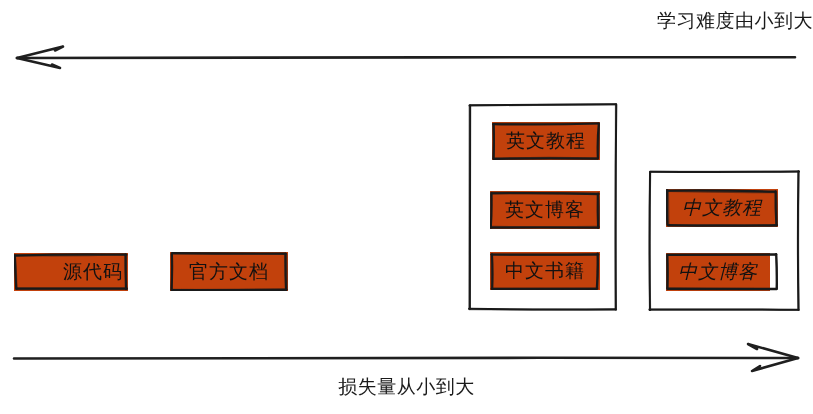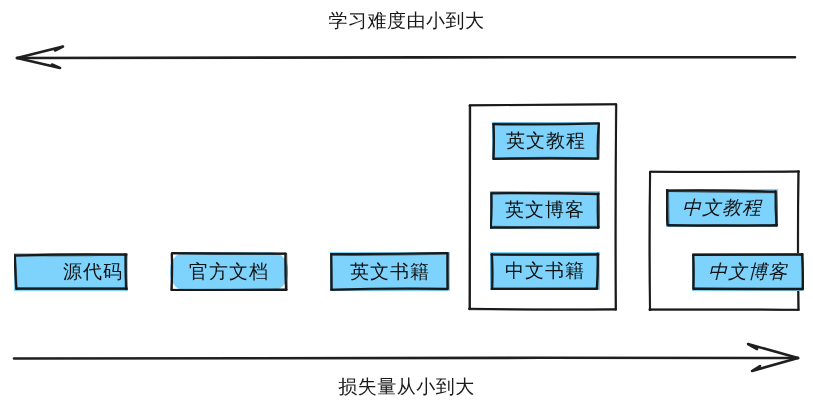--- a/index.html
+++ b/index.html
@@ -21,41 +21,41 @@
     position: absolute;
     font-size: 19px;
     color: #1a1a1a;
     white-space: nowrap;
     letter-spacing: 0.5px;
   }
   #label-top {
     left: 0;
     top: 8px;
     width: 813px;
-    text-align: center;
+    text-align: right;
   }
   #label-bottom {
     left: 0;
     top: 374px;
     width: 813px;
     text-align: center;
   }
   .axis-svg {
     position: absolute;
     left: 0;
     pointer-events: none;
   }
   #axis-top-svg { top: 38px; }
   #axis-bottom-svg { top: 336px; }
 
   
   .node-box {
     position: absolute;
     box-sizing: border-box;
-    background: #7dd3fc;
+    background: #c2410c;
     display: flex;
     align-items: center;
     justify-content: center;
     color: #111111;
     font-size: 19px;
     letter-spacing: 1px;
   }
   .node-box .box-frame {
     position: absolute;
     left: 0; top: 0; right: 0; bottom: 0;
@@ -110,51 +110,36 @@
           <path d="M2.25,36.02 Q1.13,18.35 0.75,2.64" opacity="1"></path>
           <path d="M0.79,2.02 Q56.73,2.95 111.68,1.12" opacity="0.55"></path>
           <path d="M112.12,1.63 Q111.29,18.48 112.62,36.00" opacity="0.55"></path>
           <path d="M113.00,35.66 Q56.31,35.49 3.11,35.58" opacity="0.55"></path>
           <path d="M2.42,35.70 Q2.11,17.82 0.92,2.32" opacity="0.55"></path>
         </g>
       </svg>
     <span class="node-label">源代码</span>
   </div>
 
-  <div class="node-box" style="left: 170px; top: 252px; width: 118px; height: 39px; border-radius: 17px;">
+  <div class="node-box" style="left: 170px; top: 252px; width: 118px; height: 39px;">
     <svg class="box-frame" preserveAspectRatio="none" viewBox="0 0 118 39" width="118" height="39">
         <g fill="none" stroke="#1a1a1a" stroke-width="2.2" stroke-linecap="round" stroke-linejoin="round">
           <path d="M2.21,1.19 Q59.42,1.91 115.66,1.69" opacity="1"></path>
           <path d="M115.38,1.97 Q115.23,20.44 115.99,37.30" opacity="1"></path>
           <path d="M116.51,37.85 Q58.60,38.19 2.16,38.19" opacity="1"></path>
           <path d="M1.59,38.08 Q2.41,18.50 1.89,1.92" opacity="1"></path>
           <path d="M1.91,1.42 Q58.62,0.70 115.36,1.92" opacity="0.55"></path>
           <path d="M116.16,2.09 Q116.72,19.36 116.77,37.42" opacity="0.55"></path>
           <path d="M116.13,37.41 Q60.05,38.63 1.78,37.74" opacity="0.55"></path>
           <path d="M1.48,37.87 Q2.27,20.78 1.77,1.70" opacity="0.55"></path>
         </g>
       </svg>
     <span class="node-label">官方文档</span>
   </div>
 
-  <div class="node-box" style="left: 330px; top: 252px; width: 120px; height: 39px;">
-    <svg class="box-frame" preserveAspectRatio="none" viewBox="0 0 120 39" width="120" height="39">
-        <g fill="none" stroke="#1a1a1a" stroke-width="2.2" stroke-linecap="round" stroke-linejoin="round">
-          <path d="M1.07,2.06 Q58.15,2.38 117.41,1.00" opacity="1"></path>
-          <path d="M117.60,1.71 Q117.36,19.24 117.69,36.76" opacity="1"></path>
-          <path d="M117.53,36.83 Q59.85,35.87 1.42,37.74" opacity="1"></path>
-          <path d="M1.62,36.91 Q1.58,20.69 1.29,2.01" opacity="1"></path>
-          <path d="M0.93,2.73 Q59.90,3.05 117.27,1.67" opacity="0.55"></path>
-          <path d="M117.36,0.93 Q117.33,20.16 117.46,35.98" opacity="0.55"></path>
-          <path d="M117.18,37.05 Q58.90,36.56 1.08,37.96" opacity="0.55"></path>
-          <path d="M1.22,37.49 Q1.02,20.54 0.89,2.59" opacity="0.55"></path>
-        </g>
-      </svg>
-    <span class="node-label">英文书籍</span>
-  </div>
 
   <div class="group-box" style="left: 468px; top: 103px; width: 150px; height: 208px;">
     <svg class="box-frame" preserveAspectRatio="none" viewBox="0 0 150 208" width="150" height="208">
         <g fill="none" stroke="#1a1a1a" stroke-width="2" stroke-linecap="round" stroke-linejoin="round">
           <path d="M1.77,2.23 Q75.58,1.94 148.04,1.13" opacity="1"></path>
           <path d="M148.29,1.44 Q147.07,103.53 147.92,206.58" opacity="1"></path>
           <path d="M147.21,206.24 Q73.38,207.02 1.03,205.80" opacity="1"></path>
           <path d="M1.89,206.09 Q2.30,104.28 2.17,2.49" opacity="1"></path>
           <path d="M1.24,2.42 Q75.95,1.99 147.50,1.32" opacity="0.55"></path>
           <path d="M147.87,1.29 Q147.62,104.25 147.51,206.43" opacity="0.55"></path>
@@ -230,21 +215,21 @@
             <path d="M110.87,36.17 Q57.33,37.27 2.42,36.12" opacity="1"></path>
             <path d="M1.39,35.73 Q0.47,19.62 0.99,1.13" opacity="1"></path>
             <path d="M1.17,2.02 Q55.02,3.38 109.22,3.03" opacity="0.55"></path>
             <path d="M109.99,2.64 Q111.17,18.86 110.79,36.29" opacity="0.55"></path>
             <path d="M110.22,36.80 Q55.96,35.62 1.77,36.74" opacity="0.55"></path>
             <path d="M2.34,36.09 Q2.27,19.89 1.94,1.49" opacity="0.55"></path>
           </g>
         </svg>
       <span class="node-label">中文教程</span>
     </div>
-    <div class="node-box" style="left: 18px; top: 83px; width: 112px; height: 38px; margin-left: 26px;">
+    <div class="node-box" style="left: 18px; top: 83px; width: 104px; height: 38px;">
       <svg class="box-frame" preserveAspectRatio="none" viewBox="0 0 112 38" width="112" height="38">
           <g fill="none" stroke="#1a1a1a" stroke-width="2.2" stroke-linecap="round" stroke-linejoin="round">
             <path d="M1.92,1.93 Q57.15,1.79 110.26,1.60" opacity="1"></path>
             <path d="M110.26,1.22 Q111.02,17.70 110.87,35.55" opacity="1"></path>
             <path d="M110.68,36.22 Q56.66,36.20 1.88,35.91" opacity="1"></path>
             <path d="M1.39,35.50 Q2.07,18.33 1.24,1.80" opacity="1"></path>
             <path d="M1.23,1.52 Q56.60,1.94 109.58,1.19" opacity="0.55"></path>
             <path d="M109.89,1.20 Q111.35,19.63 110.50,35.53" opacity="0.55"></path>
             <path d="M110.17,35.59 Q56.89,35.80 1.37,35.27" opacity="0.55"></path>
             <path d="M1.37,36.13 Q0.91,19.18 1.21,2.43" opacity="0.55"></path>

